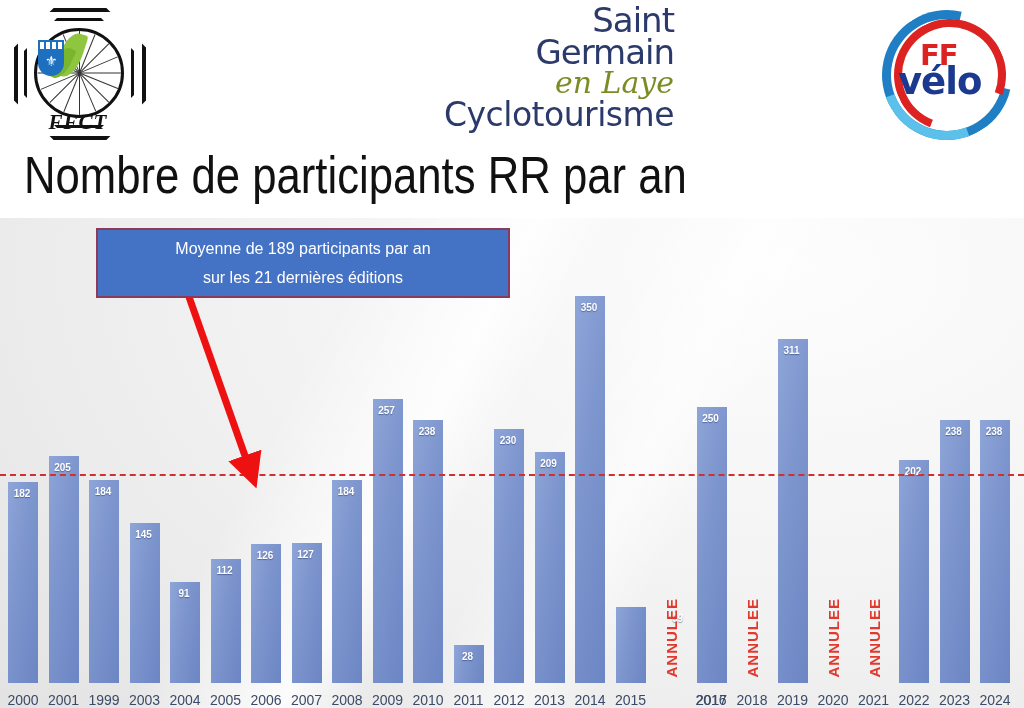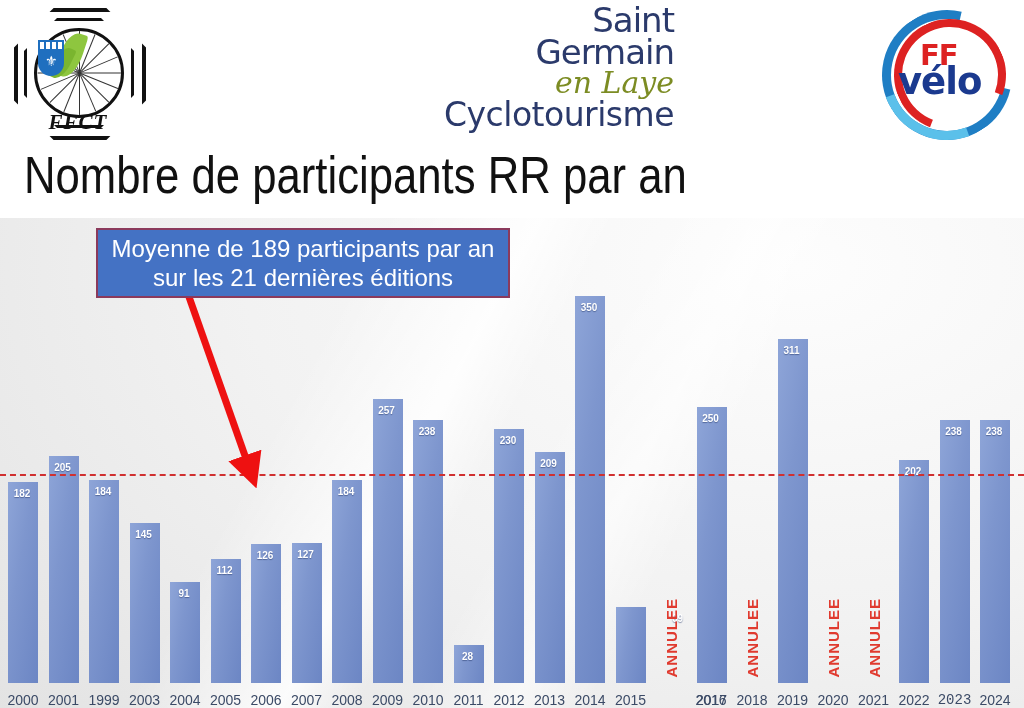--- a/index.html
+++ b/index.html
@@ -126,21 +126,21 @@
   #avg-line{
     position:absolute;left:0;width:1024px;height:0;
     border-top:2px dashed #d03030;
   }
 
   
   #callout{
     position:absolute;left:96px;top:10px;width:414px;height:70px;
     background:#4472c4;border:2px solid #8b3a5c;
     display:flex;flex-direction:column;align-items:center;justify-content:center;
-    color:#ffffff;font-size:24px;line-height:29px;
+    color:#ffffff;font-size:16px;line-height:29px;
     font-family:"Liberation Sans",sans-serif;
     box-sizing:border-box;
   }
   #arrow{position:absolute;left:170px;top:70px;width:120px;height:200px;pointer-events:none;}
 </style>
 </head>
 <body>
 
 <div id="header">
 
@@ -249,21 +249,21 @@
       <div class="xtick" style="left: 772.5px;">2019</div>
       <div class="annulee" style="left: 825px;">ANNULEE</div>
       <div class="xtick" style="left: 813px;">2020</div>
       <div class="annulee" style="left: 865.5px;">ANNULEE</div>
       <div class="xtick" style="left: 853.5px;">2021</div>
       <div class="bar" style="left: 899px; height: 223.21px;"></div>
       <div class="bar-label" style="left: 899px; top: 247.79px;">202</div>
       <div class="xtick" style="left: 894px;">2022</div>
       <div class="bar" style="left: 939.5px; height: 262.99px;"></div>
       <div class="bar-label" style="left: 939.5px; top: 208.01px;">238</div>
-      <div class="xtick" style="left: 934.5px; font-family: Liberation Mono, monospace;">2023</div>
+      <div class="xtick" style="left: 934.5px;">2023</div>
       <div class="bar" style="left: 980px; height: 262.99px;"></div>
       <div class="bar-label" style="left: 980px; top: 208.01px;">238</div>
       <div class="xtick" style="left: 975px;">2024</div>
     </div>
 
   <div id="avg-line" style="top: 256.155px;"></div>
 
   <svg id="arrow" viewBox="0 0 120 200">
     <defs>
       <marker id="ah" markerWidth="5" markerHeight="5" refX="2.2" refY="2.5" orient="auto">

